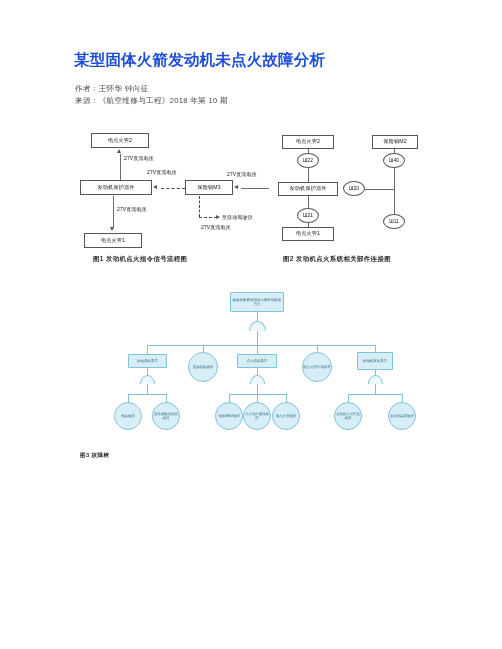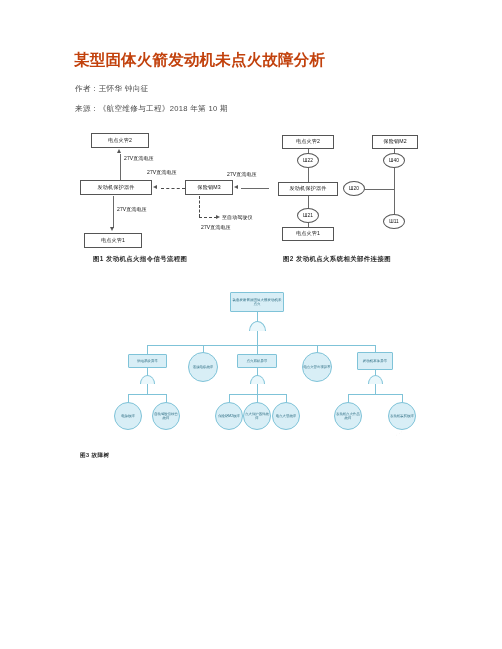--- a/index.html
+++ b/index.html
@@ -22,33 +22,33 @@
     height: 649px;
     background: #fff;
   }
   .doc-title {
     position: absolute;
     left: 74px;
     top: 50px;
     font-size: 15.5px;
     font-weight: bold;
     letter-spacing: 0.2px;
-    color: #c2410c;
+    color: #1d4ed8;
     white-space: nowrap;
   }
   .meta-line {
     position: absolute;
     left: 75px;
     font-size: 7.6px;
     color: #4a4a4a;
     white-space: nowrap;
     letter-spacing: 0.3px;
   }
   .meta-author { top: 84px; }
-  .meta-source { top: 104px; text-align: center; }
+  .meta-source { top: 96px; text-align: center; }
 
   
   .fig { position: absolute; }
   .bx {
     position: absolute;
     box-sizing: border-box;
     border: 1px solid #555;
     background: #fff;
     font-size: 5.2px;
     color: #111;

